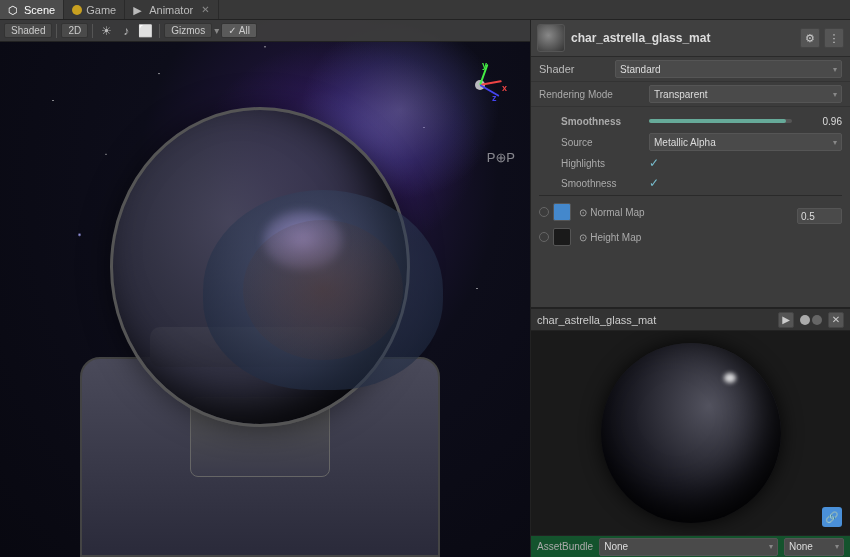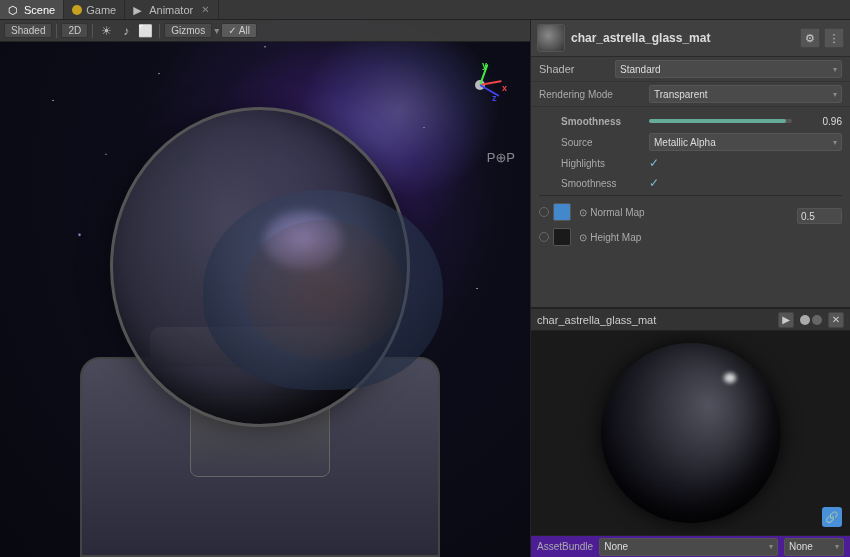--- a/index.html
+++ b/index.html
@@ -622,21 +622,21 @@
       width: 12px;
       height: 10px;
       border-radius: 50%;
       background: rgba(255,255,255,0.8);
       filter: blur(2px);
     }
 
     
     .asset-row {
       height: 22px;
-      background: #4c1d95;
+      background: #14532d;
       border-top: 1px solid #222;
       display: flex;
       align-items: center;
       padding: 0 6px;
       gap: 6px;
     }
     .asset-label {
       font-size: 10px;
       color: #aaa;
     }

